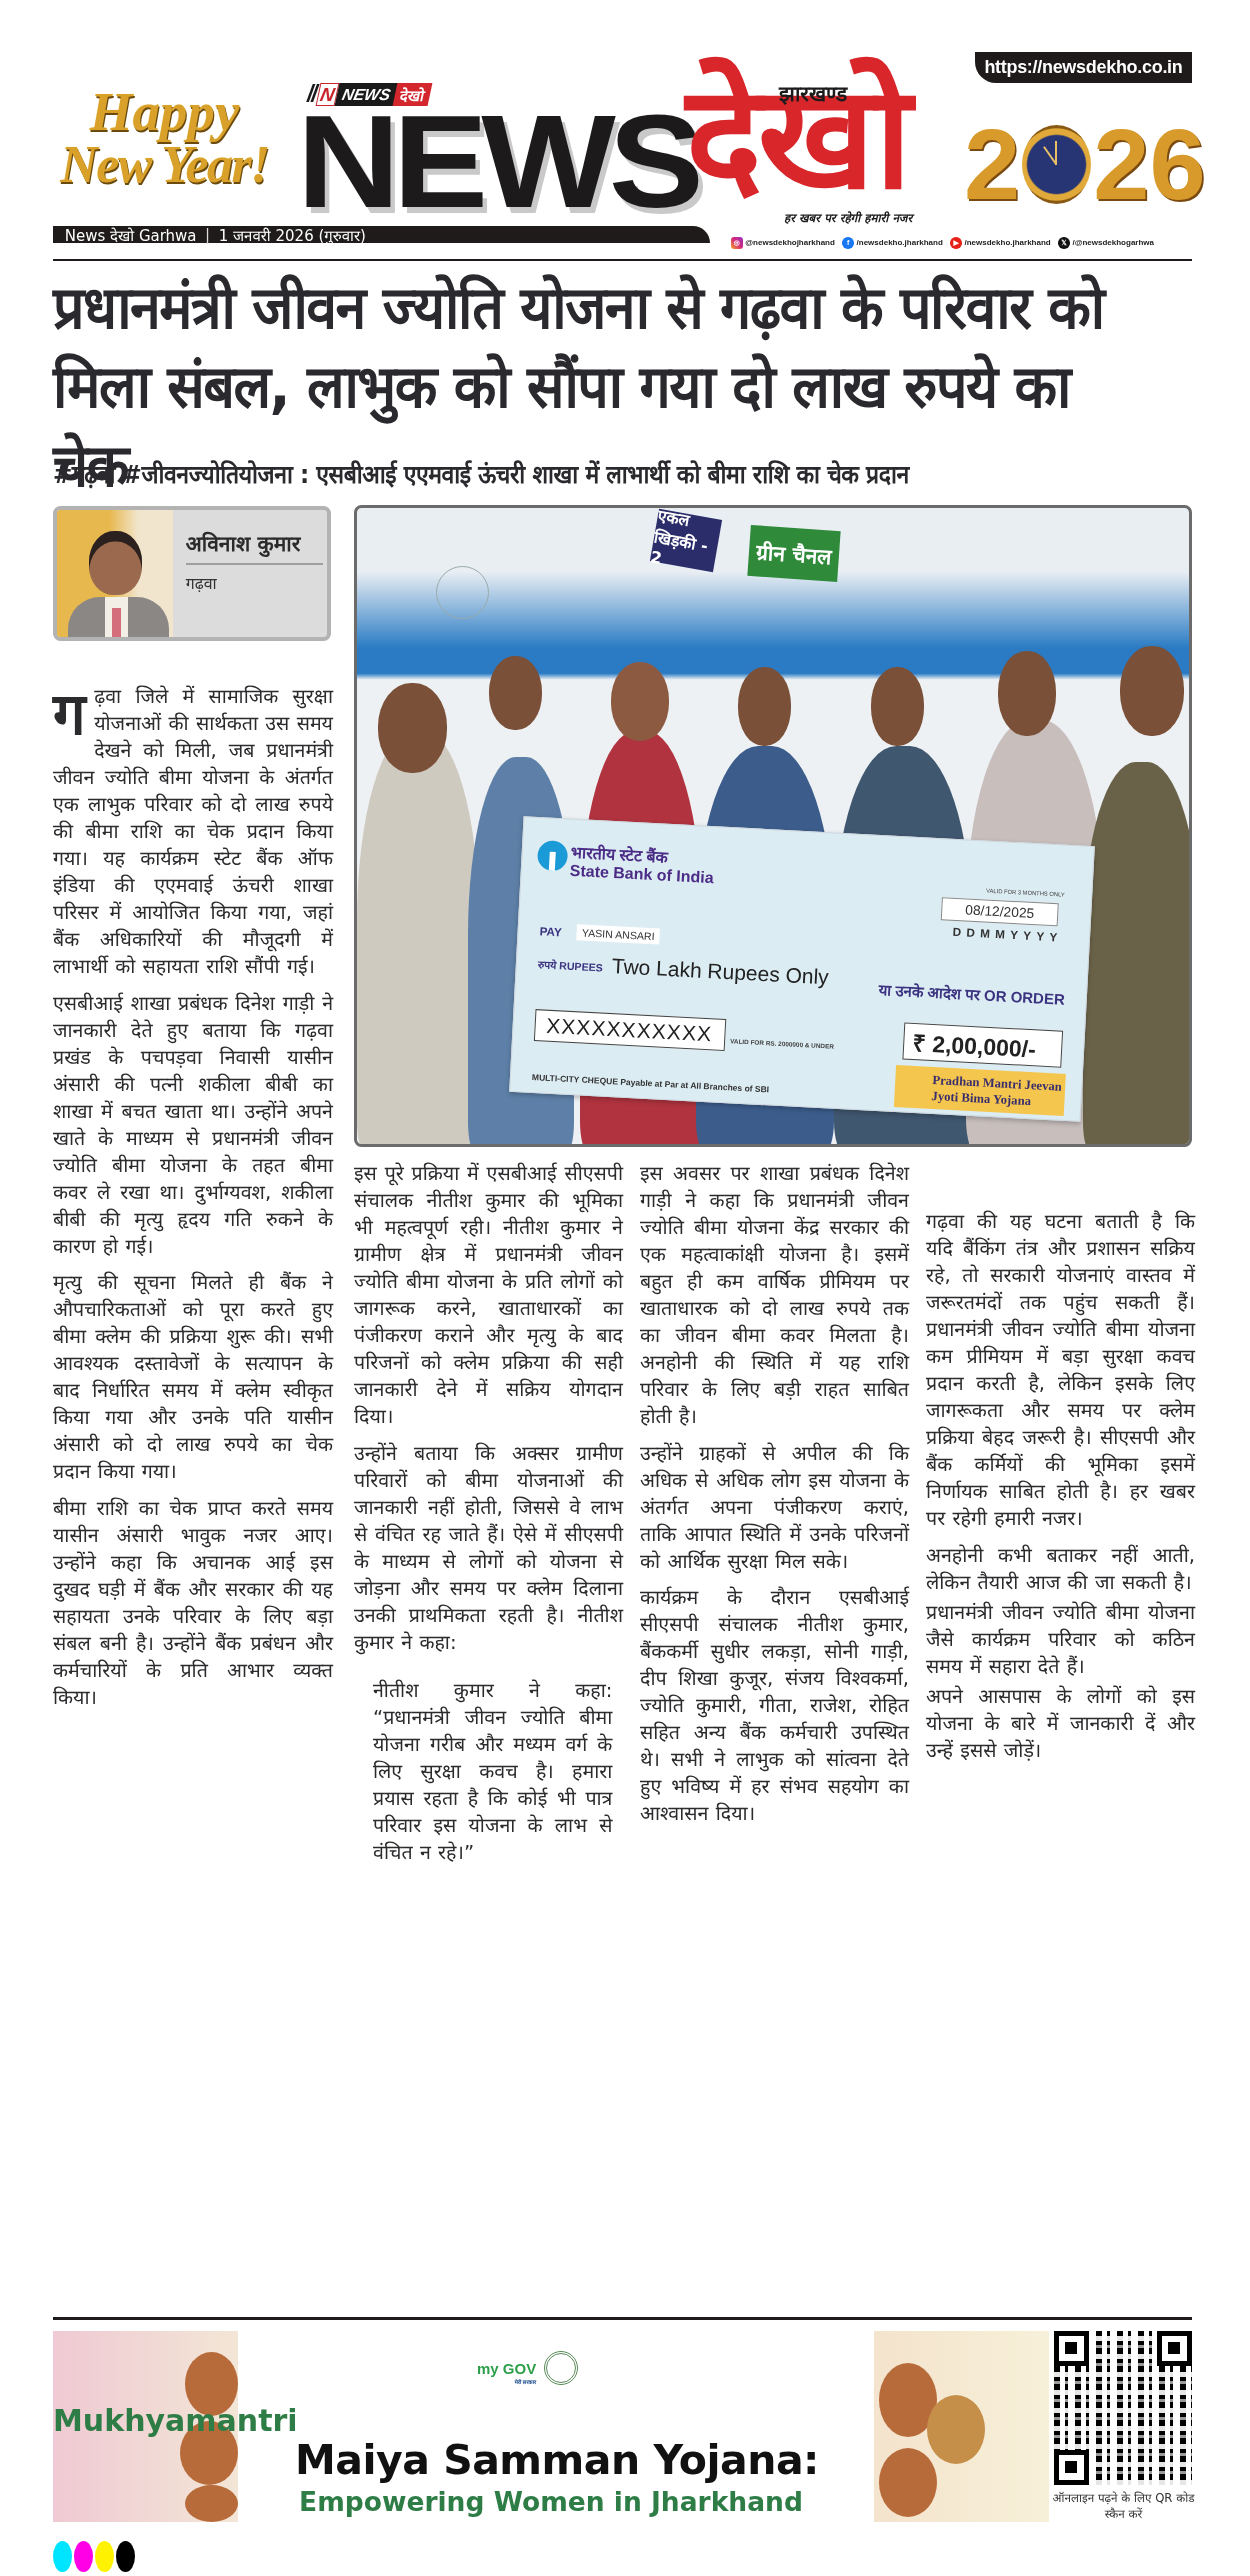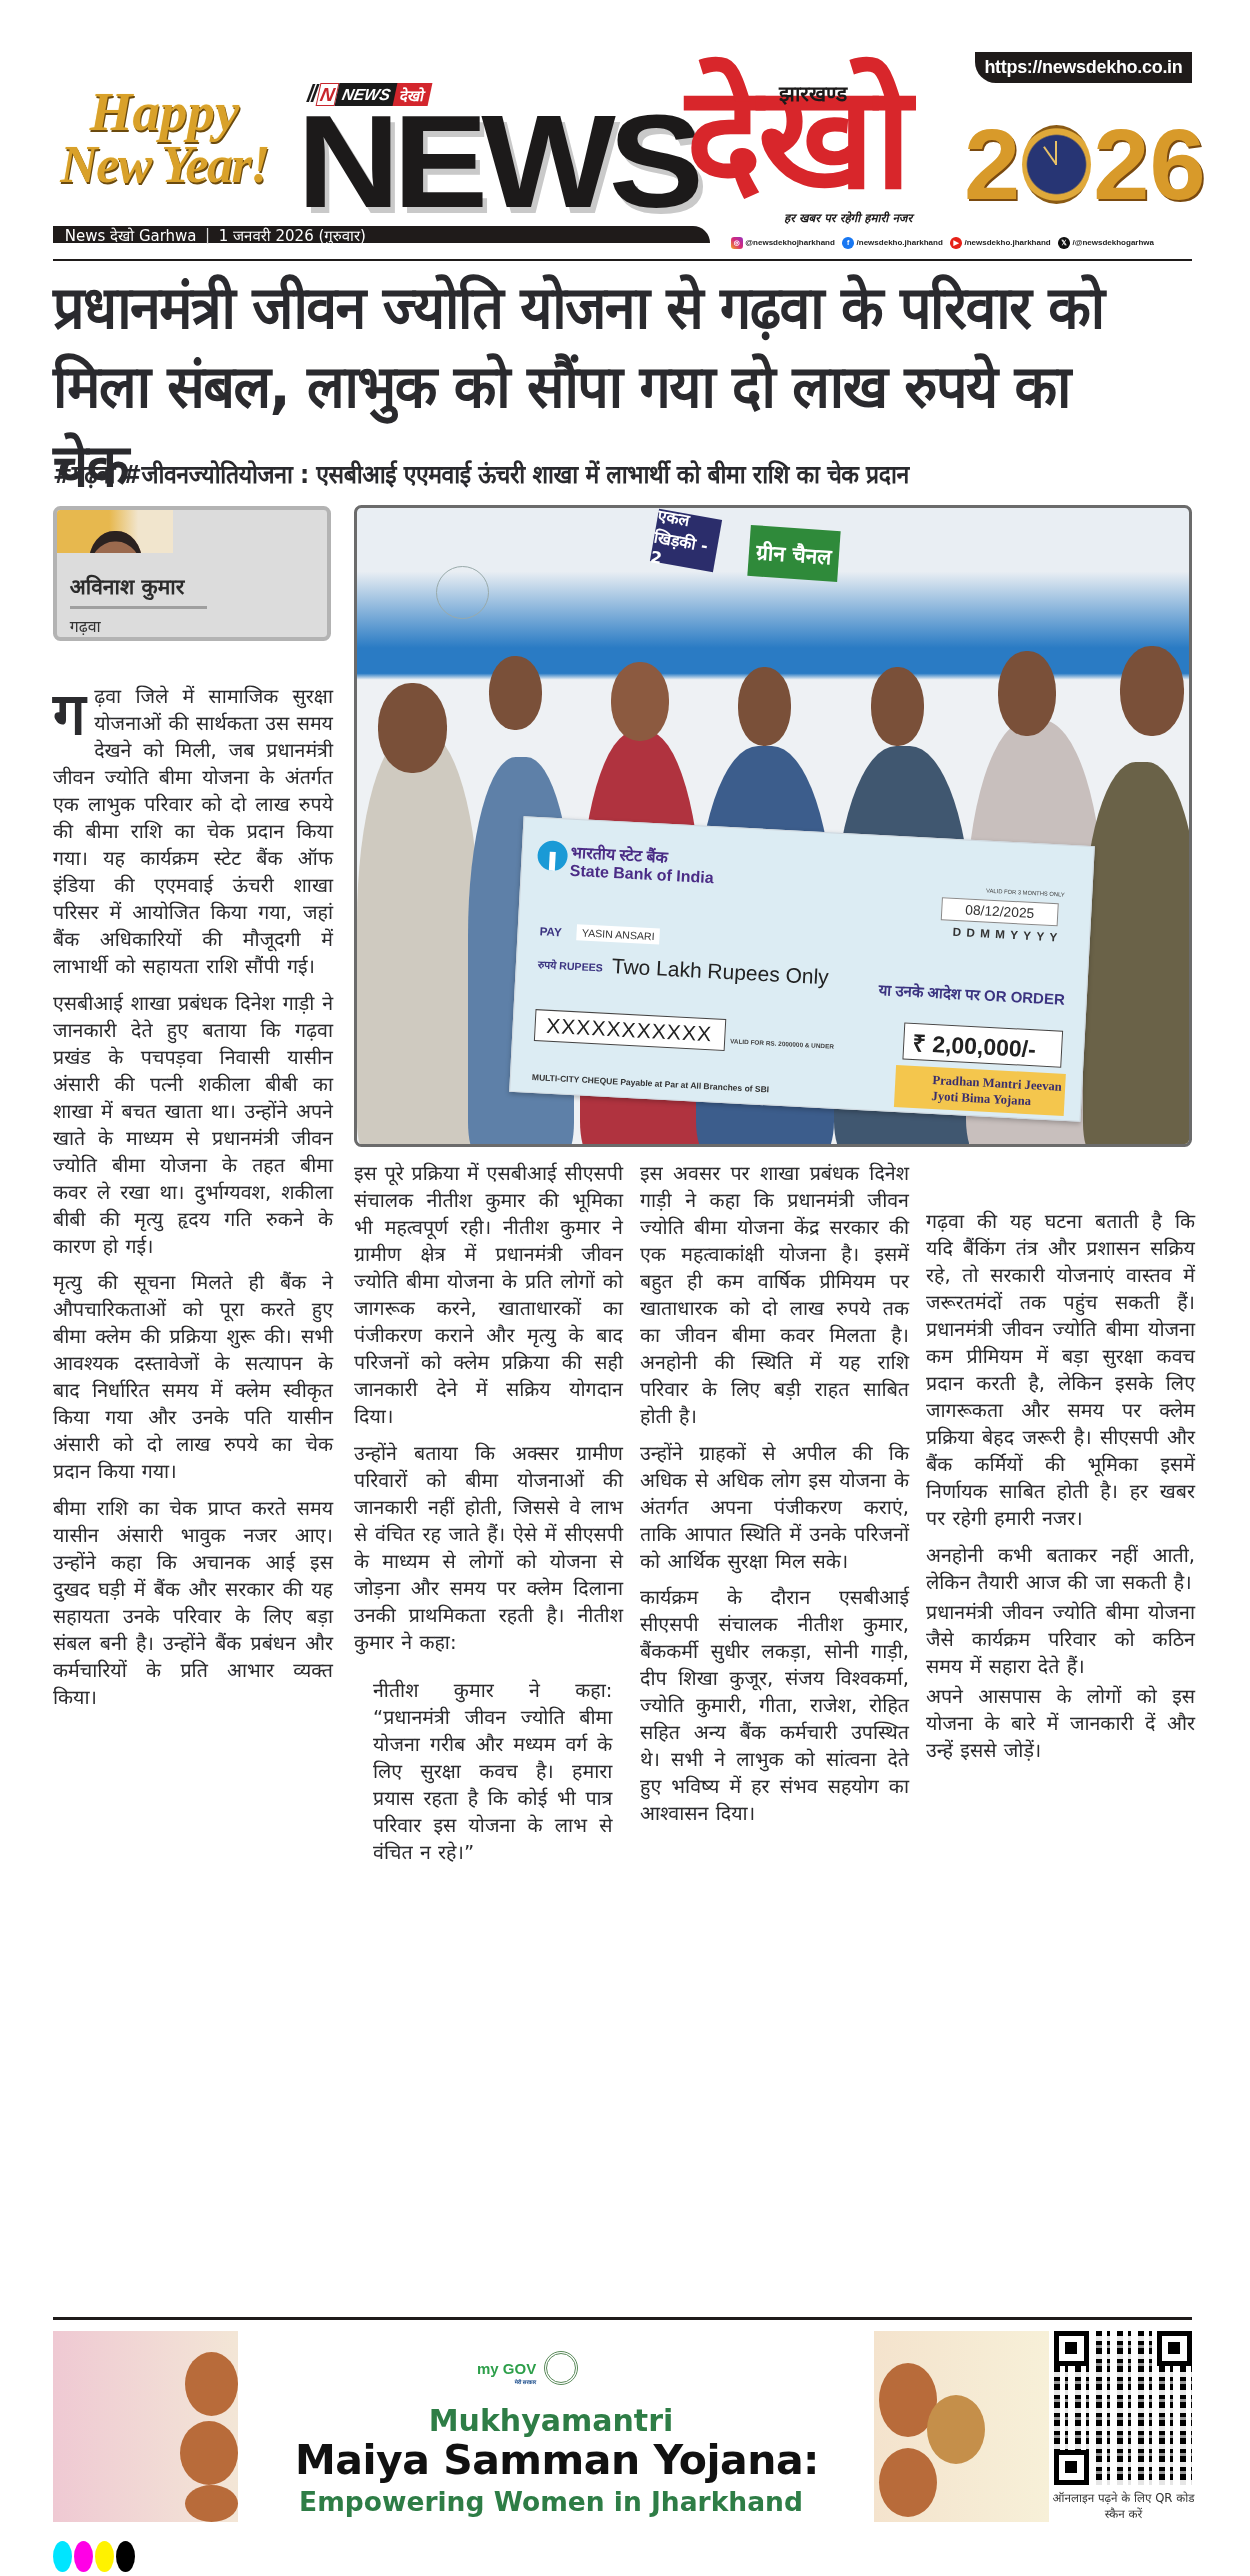--- a/index.html
+++ b/index.html
@@ -35,21 +35,21 @@
   .ic-fb { background: #1877f2; }
   .ic-yt { background: #e62117; }
   .ic-x { background: #111; }
   .rule-top { position: absolute; left: 53px; top: 259px; width: 1139px; height: 1.6px; background: #1f1b1a; }
 
   
   .headline { position: absolute; left: 53px; top: 268px; width: 1144px; font-weight: bold; font-size: 59px; line-height: 79px; color: #2a2a2e; letter-spacing: -1.6px; transform: scaleX(0.94); transform-origin: left; }
   .subhead { position: absolute; left: 53px; top: 456px; width: 1144px; font-weight: bold; font-size: 25px; color: #2a2a2e; letter-spacing: -0.5px; white-space: nowrap; transform: scaleX(0.92); transform-origin: left; }
 
   
-  .author-box { position: absolute; left: 53px; top: 506px; width: 278px; height: 135px; background: #dcdcdc; border: 4.2px solid #b3b3b3; border-radius: 7.4px; overflow: hidden; display: flex; flex-direction: column; }
+  .author-box { position: absolute; left: 53px; top: 506px; width: 278px; height: 135px; background: #dcdcdc; border: 4.2px solid #b3b3b3; border-radius: 7.4px; overflow: hidden; display: flex; }
   .author-photo { width: 116px; height: 100%; background: linear-gradient(90deg, #e7b84e 0 45%, #f1e5cd 70%); position: relative; overflow: hidden; }
   .author-photo .head { position: absolute; left: 32px; top: 21px; width: 53px; height: 64px; border-radius: 48% 48% 45% 45%; background: #9b6a4e; box-shadow: inset 0 10.6px 0 #2b2220; }
   .author-photo .body { position: absolute; left: 10.6px; top: 87px; width: 101px; height: 53px; border-radius: 32px 32px 0 0; background: #8b8785; }
   .author-photo .shirt { position: absolute; left: 48px; top: 87px; width: 23px; height: 48px; background: #f3efe6; }
   .author-photo .tie { position: absolute; left: 55px; top: 98px; width: 8.5px; height: 37px; background: #d36e7a; }
   .author-info { padding: 21px 0 0 12.7px; width: 154px; }
   .author-name { font-weight: bold; font-size: 21px; line-height: 27.6px; color: #2b2b2b; }
   .author-rule { height: 2.6px; background: #9f9f9f; margin: 4.2px 4.2px 6.4px 0; }
   .author-place { font-size: 16px; color: #333; }
 
@@ -94,21 +94,21 @@
   
   .rule-bottom { position: absolute; left: 53px; top: 2317px; width: 1139px; height: 2.6px; background: #1f1b1a; }
   .ad { position: absolute; left: 53px; top: 2331px; width: 996px; height: 191px; background: #fff; }
   .ad-left { position: absolute; left: 0; top: 0; width: 185px; height: 191px; background: linear-gradient(90deg, #efc9d3, #f3e6d6); }
   .ad-right { position: absolute; left: 821px; top: 0; width: 175px; height: 191px; background: linear-gradient(90deg, #f4e3cd, #f7f0d8); }
   .ad-face { position: absolute; border-radius: 50%; background: #b86b3a; }
   .ad-logos { position: absolute; left: 424px; top: 16px; display: flex; align-items: center; gap: 7.4px; }
   .mygov { font-family: "Liberation Sans", sans-serif; font-weight: bold; font-size: 15px; line-height: 13.8px; color: #2d9f4a; text-align: right; margin-top: 15px; }
   .mygov small { display: block; font-size: 5.3px; color: #1a4c8b; }
   .emblem { width: 34px; height: 34px; border-radius: 50%; border: 3.2px double #5a8a5a; }
-  .ad-t1 { position: absolute; left: 0; width: 996px; top: 72px; text-align: center; font-family: "DejaVu Sans", sans-serif; font-weight: bold; font-size: 30px; color: #2e7d46; }
+  .ad-t1 { position: absolute; left: 0; width: 996px; top: 72px; text-align: left; font-family: "DejaVu Sans", sans-serif; font-weight: bold; font-size: 30px; color: #2e7d46; }
   .ad-t2 { position: absolute; left: 0; width: 996px; top: 105px; text-align: center; font-family: "DejaVu Sans", sans-serif; font-weight: bold; font-size: 41px; color: #111; letter-spacing: -0.5px; padding-left: 12px; }
   .ad-t3 { position: absolute; left: 0; width: 996px; top: 155px; text-align: center; font-family: "DejaVu Sans", sans-serif; font-weight: bold; font-size: 26.5px; color: #2e7d46; }
   .qr { position: absolute; left: 1054px; top: 2331px; width: 138px; height: 154px; background:
       repeating-linear-gradient(90deg, #000 0 6.4px, #fff 6.4px 10.6px, #000 10.6px 13.8px, #fff 13.8px 21px),
       #fff; }
   .qr::before { content: ""; position: absolute; inset: 0; background: repeating-linear-gradient(0deg, rgba(255,255,255,.9) 0 4.8px, transparent 4.8px 10.6px, rgba(255,255,255,.6) 10.6px 13.8px, transparent 13.8px 18px); }
   .qr-finder { position: absolute; width: 35px; height: 35px; border: 5.3px solid #000; background: #fff; }
   .qr-finder::after { content: ""; position: absolute; left: 5.8px; top: 5.8px; width: 12.7px; height: 12.7px; background: #000; }
   .qr-caption { position: absolute; left: 1052px; top: 2490px; width: 143px; text-align: center; font-size: 11.7px; line-height: 16px; color: #333; }
   .cmyk { position: absolute; left: 53px; top: 2541px; display: flex; gap: 2.1px; }

